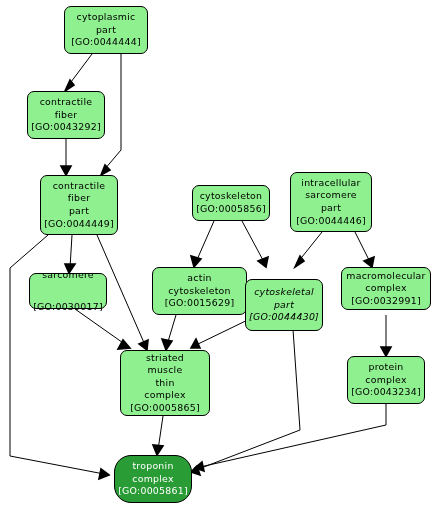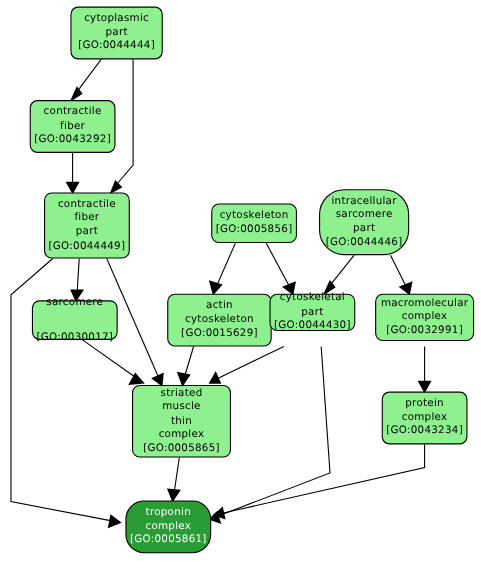--- a/index.html
+++ b/index.html
@@ -103,36 +103,36 @@
     <div class="node" style="left: 40px; top: 175px; width: 78px; height: 60px;">
       <span class="ln">contractile</span>
       <span class="ln">fiber</span>
       <span class="ln">part</span>
       <span class="ln">[GO:0044449]</span>
     </div>
     <div class="node" style="left: 192px; top: 185px; width: 78px; height: 36px;">
       <span class="ln">cytoskeleton</span>
       <span class="ln">[GO:0005856]</span>
     </div>
-    <div class="node" style="left: 290px; top: 172px; width: 82px; height: 60px; border-radius: 23px;">
+    <div class="node" style="left: 290px; top: 172px; width: 82px; height: 60px;">
       <span class="ln">intracellular</span>
       <span class="ln">sarcomere</span>
       <span class="ln">part</span>
       <span class="ln">[GO:0044446]</span>
     </div>
     <div class="node" style="left: 29px; top: 273px; width: 78px; height: 36px; gap: 19px;">
       <span class="ln">sarcomere</span>
       <span class="ln">[GO:0030017]</span>
     </div>
     <div class="node" style="left: 152px; top: 267px; width: 95px; height: 48px;">
       <span class="ln">actin</span>
       <span class="ln">cytoskeleton</span>
       <span class="ln">[GO:0015629]</span>
     </div>
-    <div class="node" style="left: 245px; top: 267px; width: 78px; height: 34px;">
+    <div class="node" style="left: 245px; top: 279px; width: 78px; height: 52px; font-style: italic;">
       <span class="ln">cytoskeletal</span>
       <span class="ln">part</span>
       <span class="ln">[GO:0044430]</span>
     </div>
     <div class="node" style="left: 341px; top: 267px; width: 90px; height: 43px;">
       <span class="ln">macromolecular</span>
       <span class="ln">complex</span>
       <span class="ln">[GO:0032991]</span>
     </div>
     <div class="node" style="left: 120px; top: 350px; width: 90px; height: 66px;">

